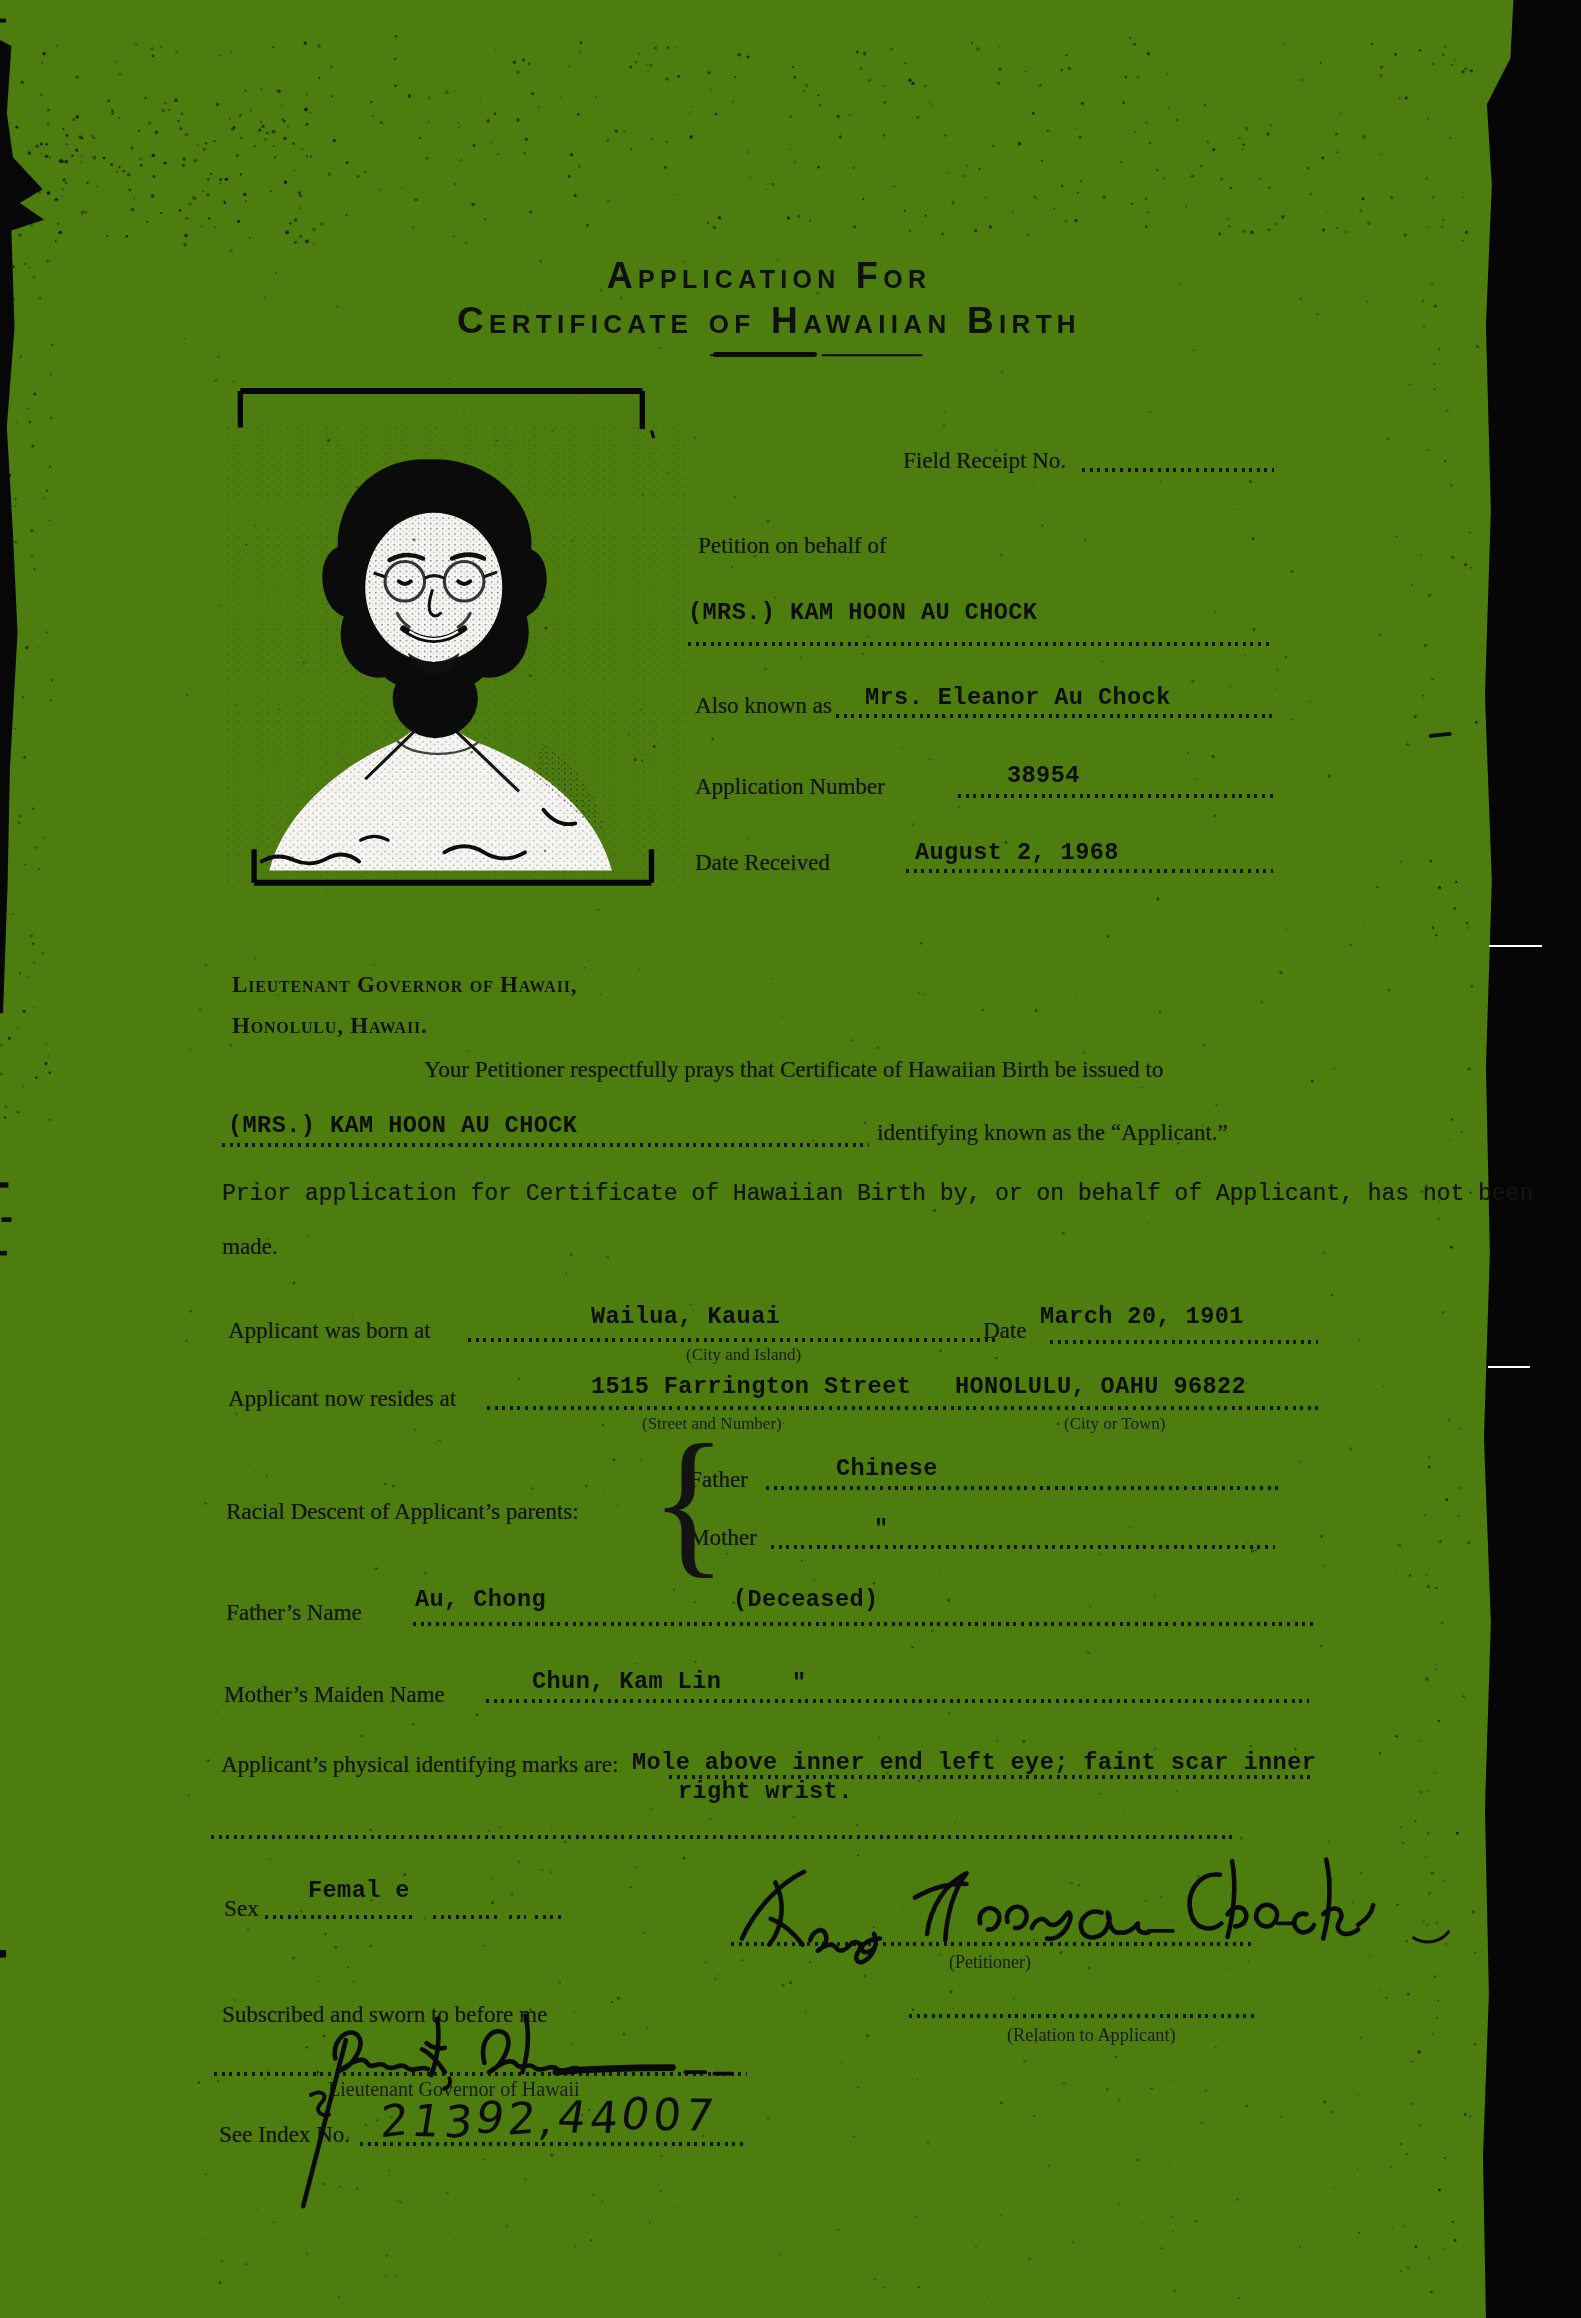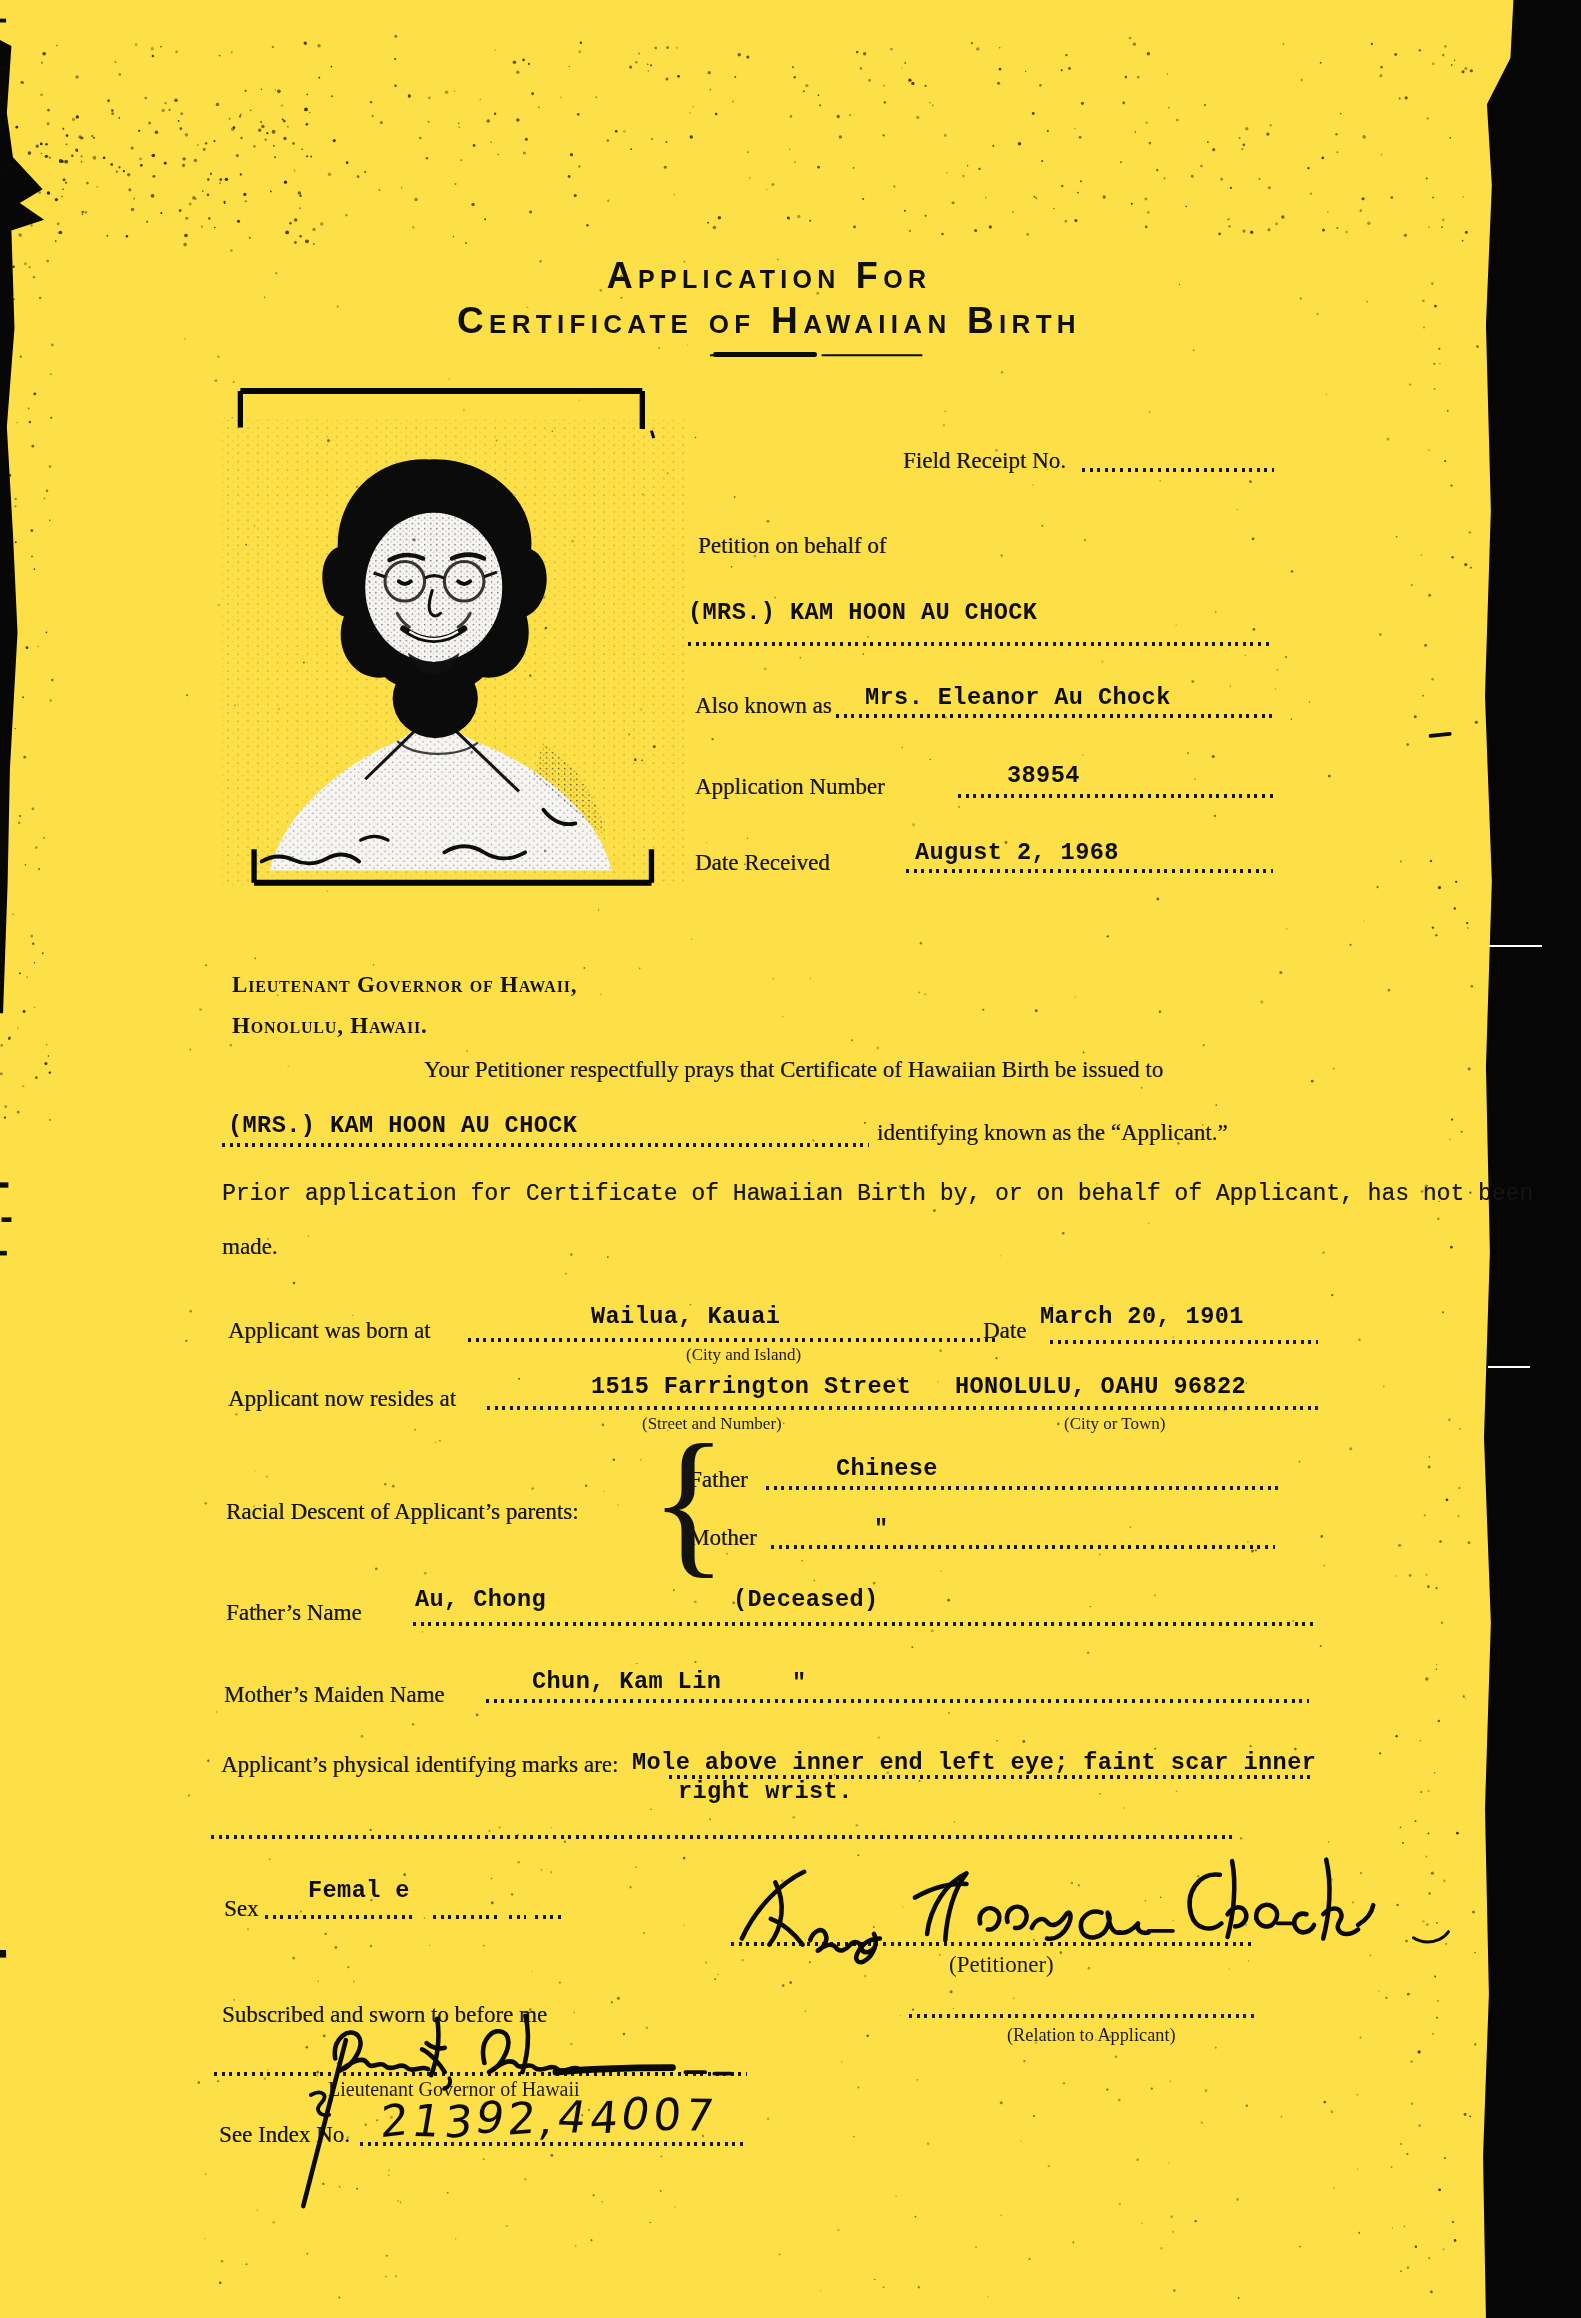--- a/index.html
+++ b/index.html
@@ -1,16 +1,16 @@
 <!DOCTYPE html>
 <html style="font-size:12.2px"><head>
 <meta charset="utf-8">
 <style>
   html,body{margin:0;padding:0;background:#ffffff;}
-  .page{position:relative;width:1581px;height:2319px;background:#fde047;overflow:hidden;
+  .page{position:relative;width:1581px;height:2319px;background:#4d7c0f;overflow:hidden;
         font-family:"Liberation Serif",serif;color:#141414;}
   
   .artifacts{position:absolute;left:0;top:0;z-index:4;pointer-events:none;}
   .rightbar{position:absolute;top:0;left:1483px;width:98px;height:2319px;background:#060606;z-index:3;
     clip-path:polygon(31% 0,100% 0,100% 100%,3% 100%,0% 93%,6% 86%,2% 78%,8% 70%,1% 62%,7% 54%,3% 46%,9% 38%,2% 30%,8% 22%,3% 14%,9% 8%,4% 4.5%,28% 2.5%);}
   .slit{position:absolute;background:#fff;z-index:5;}
   
   .lbl{position:absolute;font:400 23px "Liberation Serif",serif;color:#161616;white-space:nowrap;
        text-shadow:0.4px 0.2px 0 rgba(12,12,12,.6);z-index:6;}
   .typ{position:absolute;font:700 23.6px "Liberation Mono",monospace;color:#0e0e0e;white-space:nowrap;
@@ -1368,21 +1368,21 @@
       <path d="M662,86 c8,-12 20,-12 24,-2 c3,8 -4,18 -14,18"></path>
       <path d="M700,92 c-2,-16 14,-24 24,-14 c8,8 0,26 -12,24 c-6,-1 -10,-5 -12,-10"></path>
       <path d="M728,98 h20" stroke-width="5"></path>
       <path d="M766,86 c-12,-4 -20,8 -14,18 c6,10 20,6 24,-4"></path>
       <path d="M792,14 C800,48 796,88 788,118"></path>
       <path d="M788,86 c10,-10 22,-10 24,0 c2,8 -8,12 -4,20 c4,8 16,8 26,0"></path>
       <path d="M834,100 c10,-6 18,-16 20,-26"></path>
     </svg>
   </div>
   <div class="dl" style="left:731px;top:1942px;width:521px;"></div>
-  <div class="cap" style="left:949px;top:1952px;font-size:23px;">(Petitioner)</div>
+  <div class="cap" style="left:949px;top:1952px;font-size:18px;">(Petitioner)</div>
 
   <div class="para bold ital" style="left:222px;top:2002px;">Subscribed and sworn to before me</div>
   <div class="dl" style="left:909px;top:2014px;width:350px;"></div>
   <div class="cap" style="left:1007px;top:2025px;font-size:18.3px;">(Relation to Applicant)</div>
 
   <div class="sig" style="left:288px;top:2002px;width:472px;height:221px;">
     <svg viewBox="0 0 620 290" width="472" height="221" fill="none" stroke="#0a0a0a" stroke-width="6" stroke-linecap="round" stroke-linejoin="round">
       <path d="M62,74 C58,48 80,32 92,44 C102,56 86,84 68,90 C82,80 98,70 104,80 C110,90 120,76 128,84 C136,92 148,78 156,86 C164,94 176,82 184,88"></path>
       <path d="M196,22 C200,48 196,76 188,96"></path>
       <path d="M176,62 c10,4 24,20 30,30"></path>

